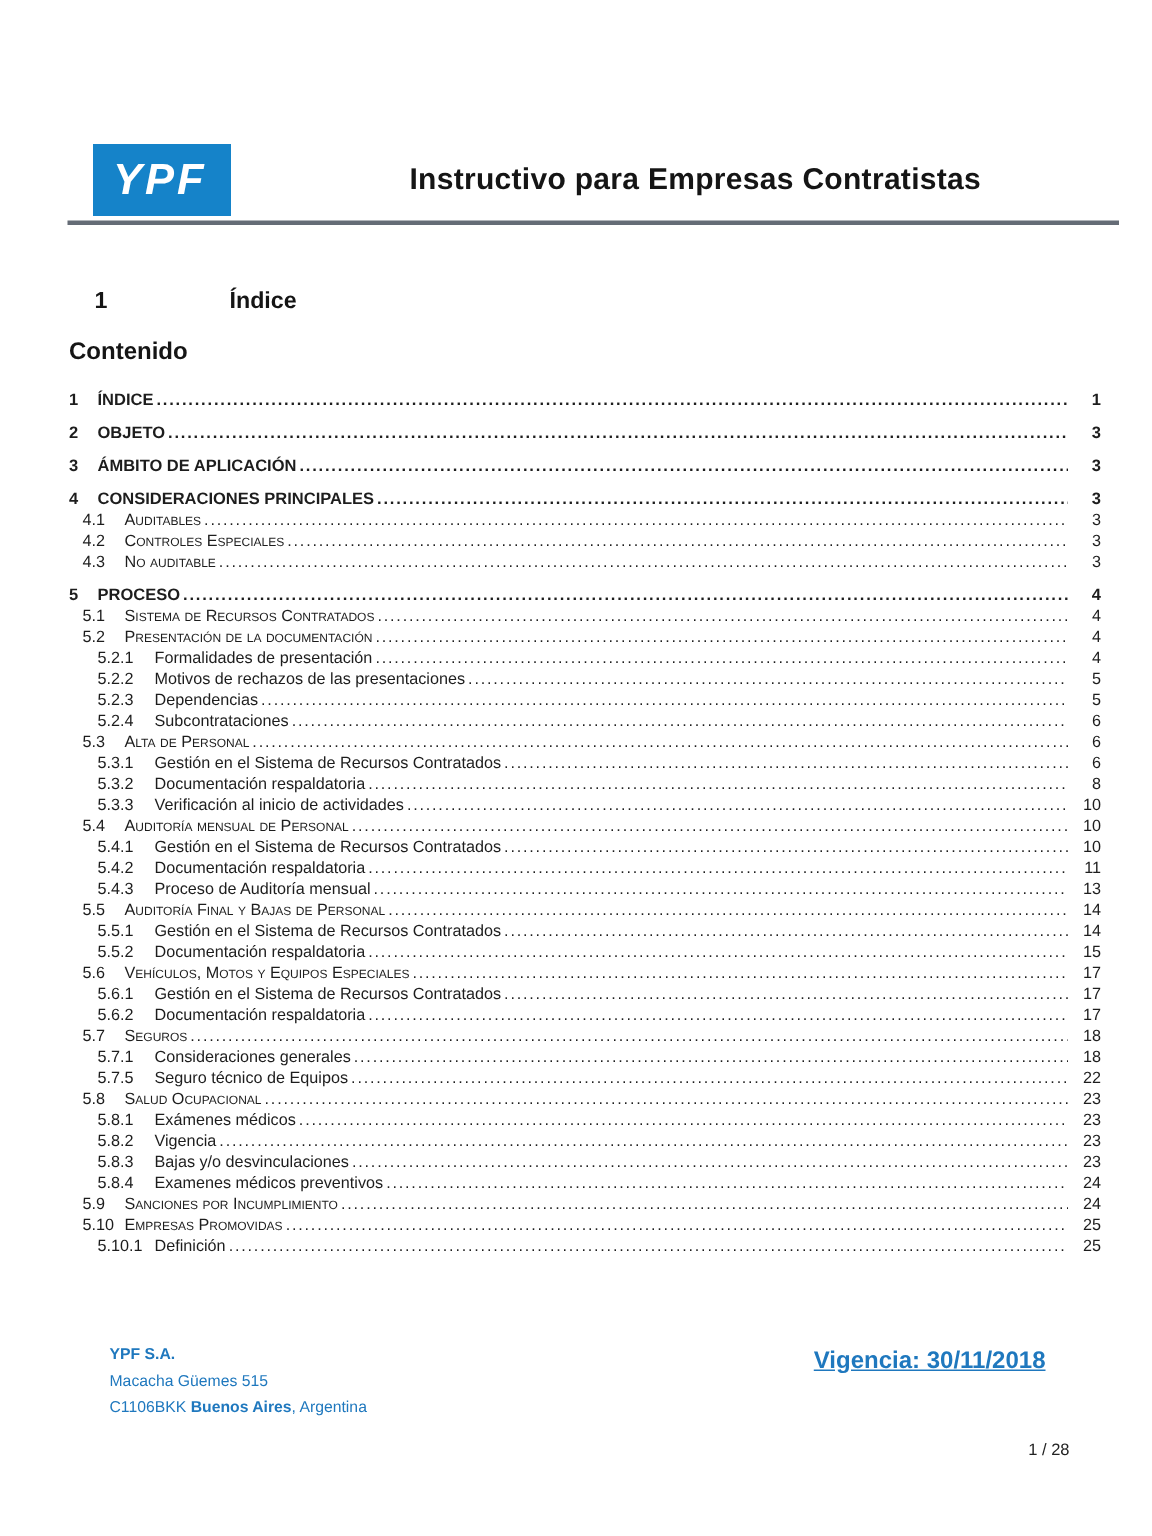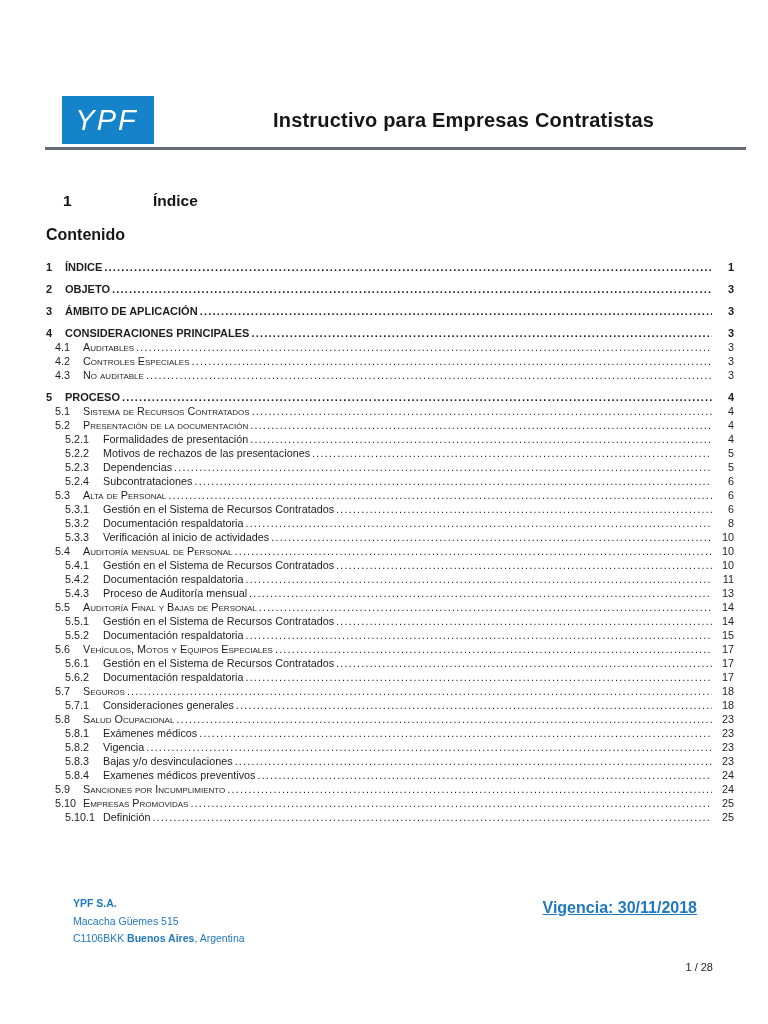--- a/index.html
+++ b/index.html
@@ -11,21 +11,21 @@
   html,body{margin:0;padding:0;background:#ffffff;}
   .page{
     position:relative;width:768px;height:1024px;background:#ffffff;
     font-family:"Liberation Sans","DejaVu Sans",sans-serif;color:var(--ink);
     overflow:hidden;
   }
 
   
   .header{position:absolute;top:96px;left:62px;width:683px;height:48px;display:flex;align-items:center;}
   .logo{width:92px;height:48px;background:var(--brand);display:flex;align-items:center;justify-content:center;flex-shrink:0;}
-  .logo-text{color:#ffffff;font-weight:normal;font-style:italic;font-size:29px;letter-spacing:2px;line-height:1;padding-right:3px;}
+  .logo-text{color:#ffffff;font-weight:bold;font-style:italic;font-size:29px;letter-spacing:2px;line-height:1;padding-right:3px;}
   .doc-title{flex:1;text-align:center;font-size:20px;font-weight:bold;letter-spacing:0.2px;color:#151515;padding-left:28px;}
   .header-rule{position:absolute;top:147px;left:45px;width:701px;height:0;border-top:3px solid var(--rule);}
 
   
   .section-heading{position:absolute;top:192px;left:63px;font-size:15.5px;font-weight:bold;color:#151515;}
   .sec-num{display:inline-block;width:90px;}
   .contenido{position:absolute;top:226px;left:46px;font-size:16px;font-weight:bold;color:#151515;}
 
   
   .toc{position:absolute;top:252px;left:46px;width:688px;}
@@ -244,20 +244,26 @@
       <span class="t-label">Seguros</span>
       <span class="leader"></span>
       <span class="t-page">18</span>
     </div>
       <div class="toc-row lvl3">
       <span class="t-num">5.7.1</span>
       <span class="t-label">Consideraciones generales</span>
       <span class="leader"></span>
       <span class="t-page">18</span>
     </div>
+      <div class="toc-row lvl3">
+      <span class="t-num">5.7.5</span>
+      <span class="t-label">Seguro técnico de Equipos</span>
+      <span class="leader"></span>
+      <span class="t-page">22</span>
+    </div>
       <div class="toc-row lvl2">
       <span class="t-num">5.8</span>
       <span class="t-label">Salud Ocupacional</span>
       <span class="leader"></span>
       <span class="t-page">23</span>
     </div>
       <div class="toc-row lvl3">
       <span class="t-num">5.8.1</span>
       <span class="t-label">Exámenes médicos</span>
       <span class="leader"></span>

